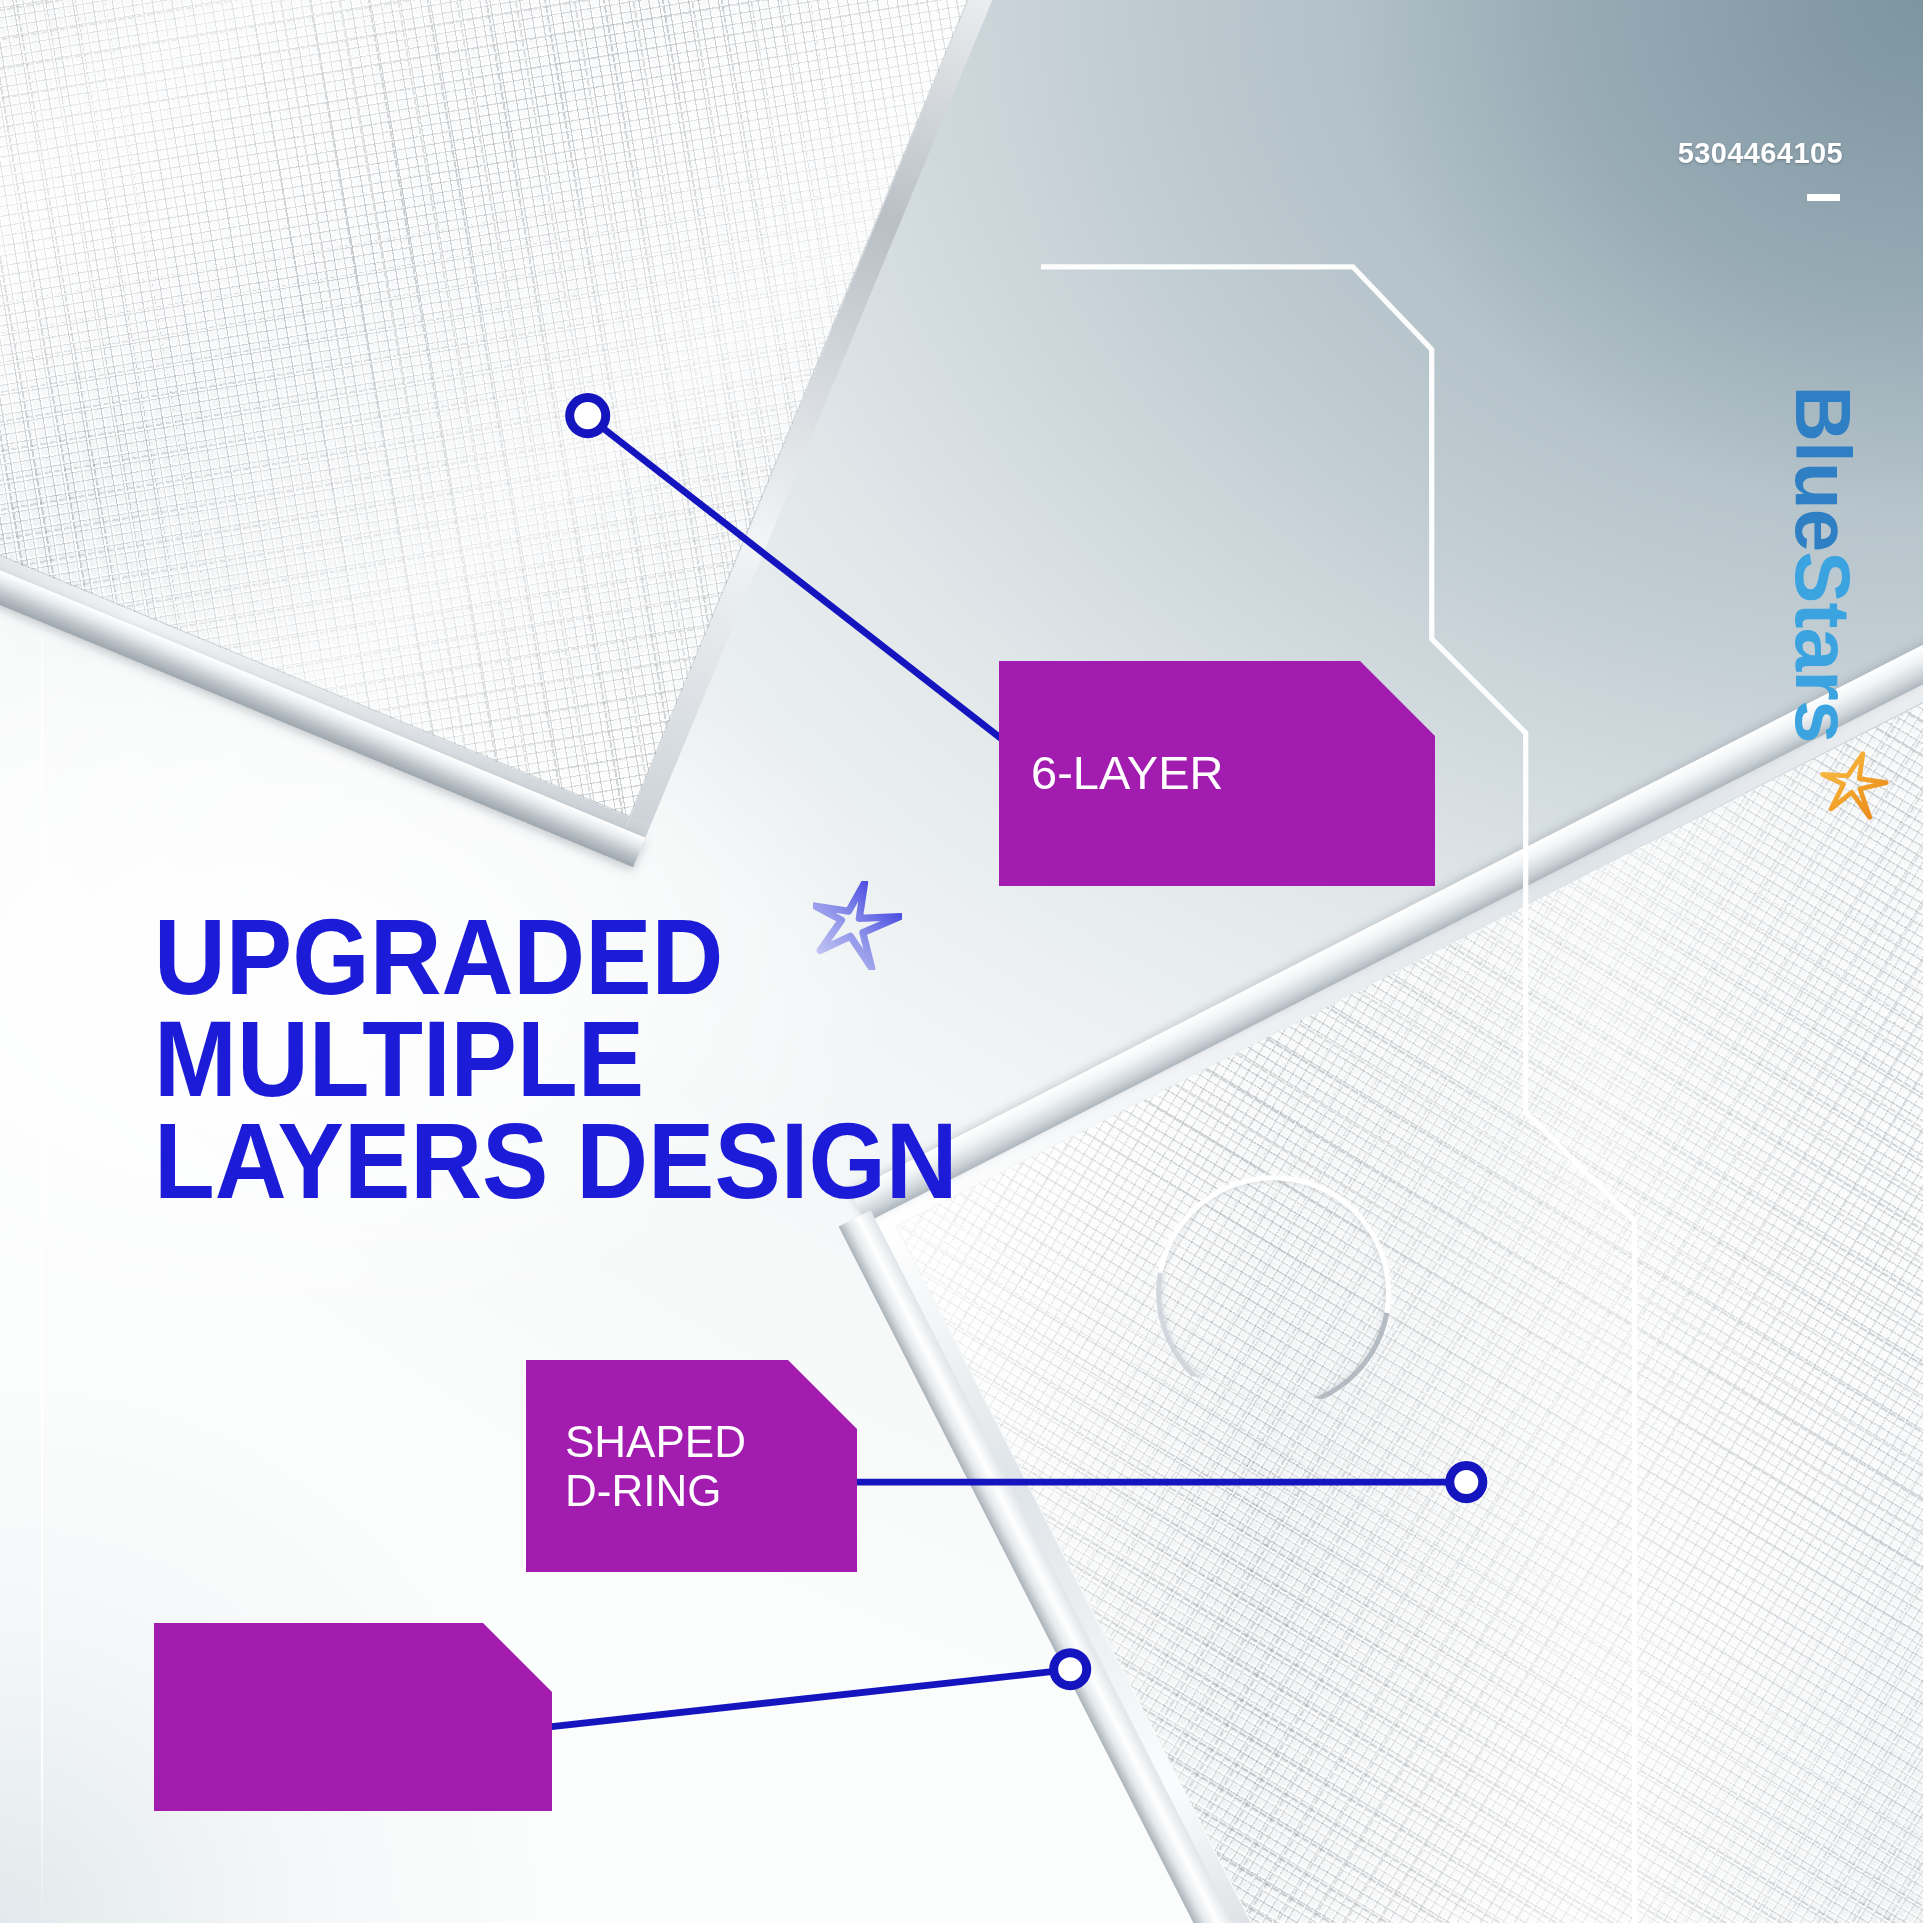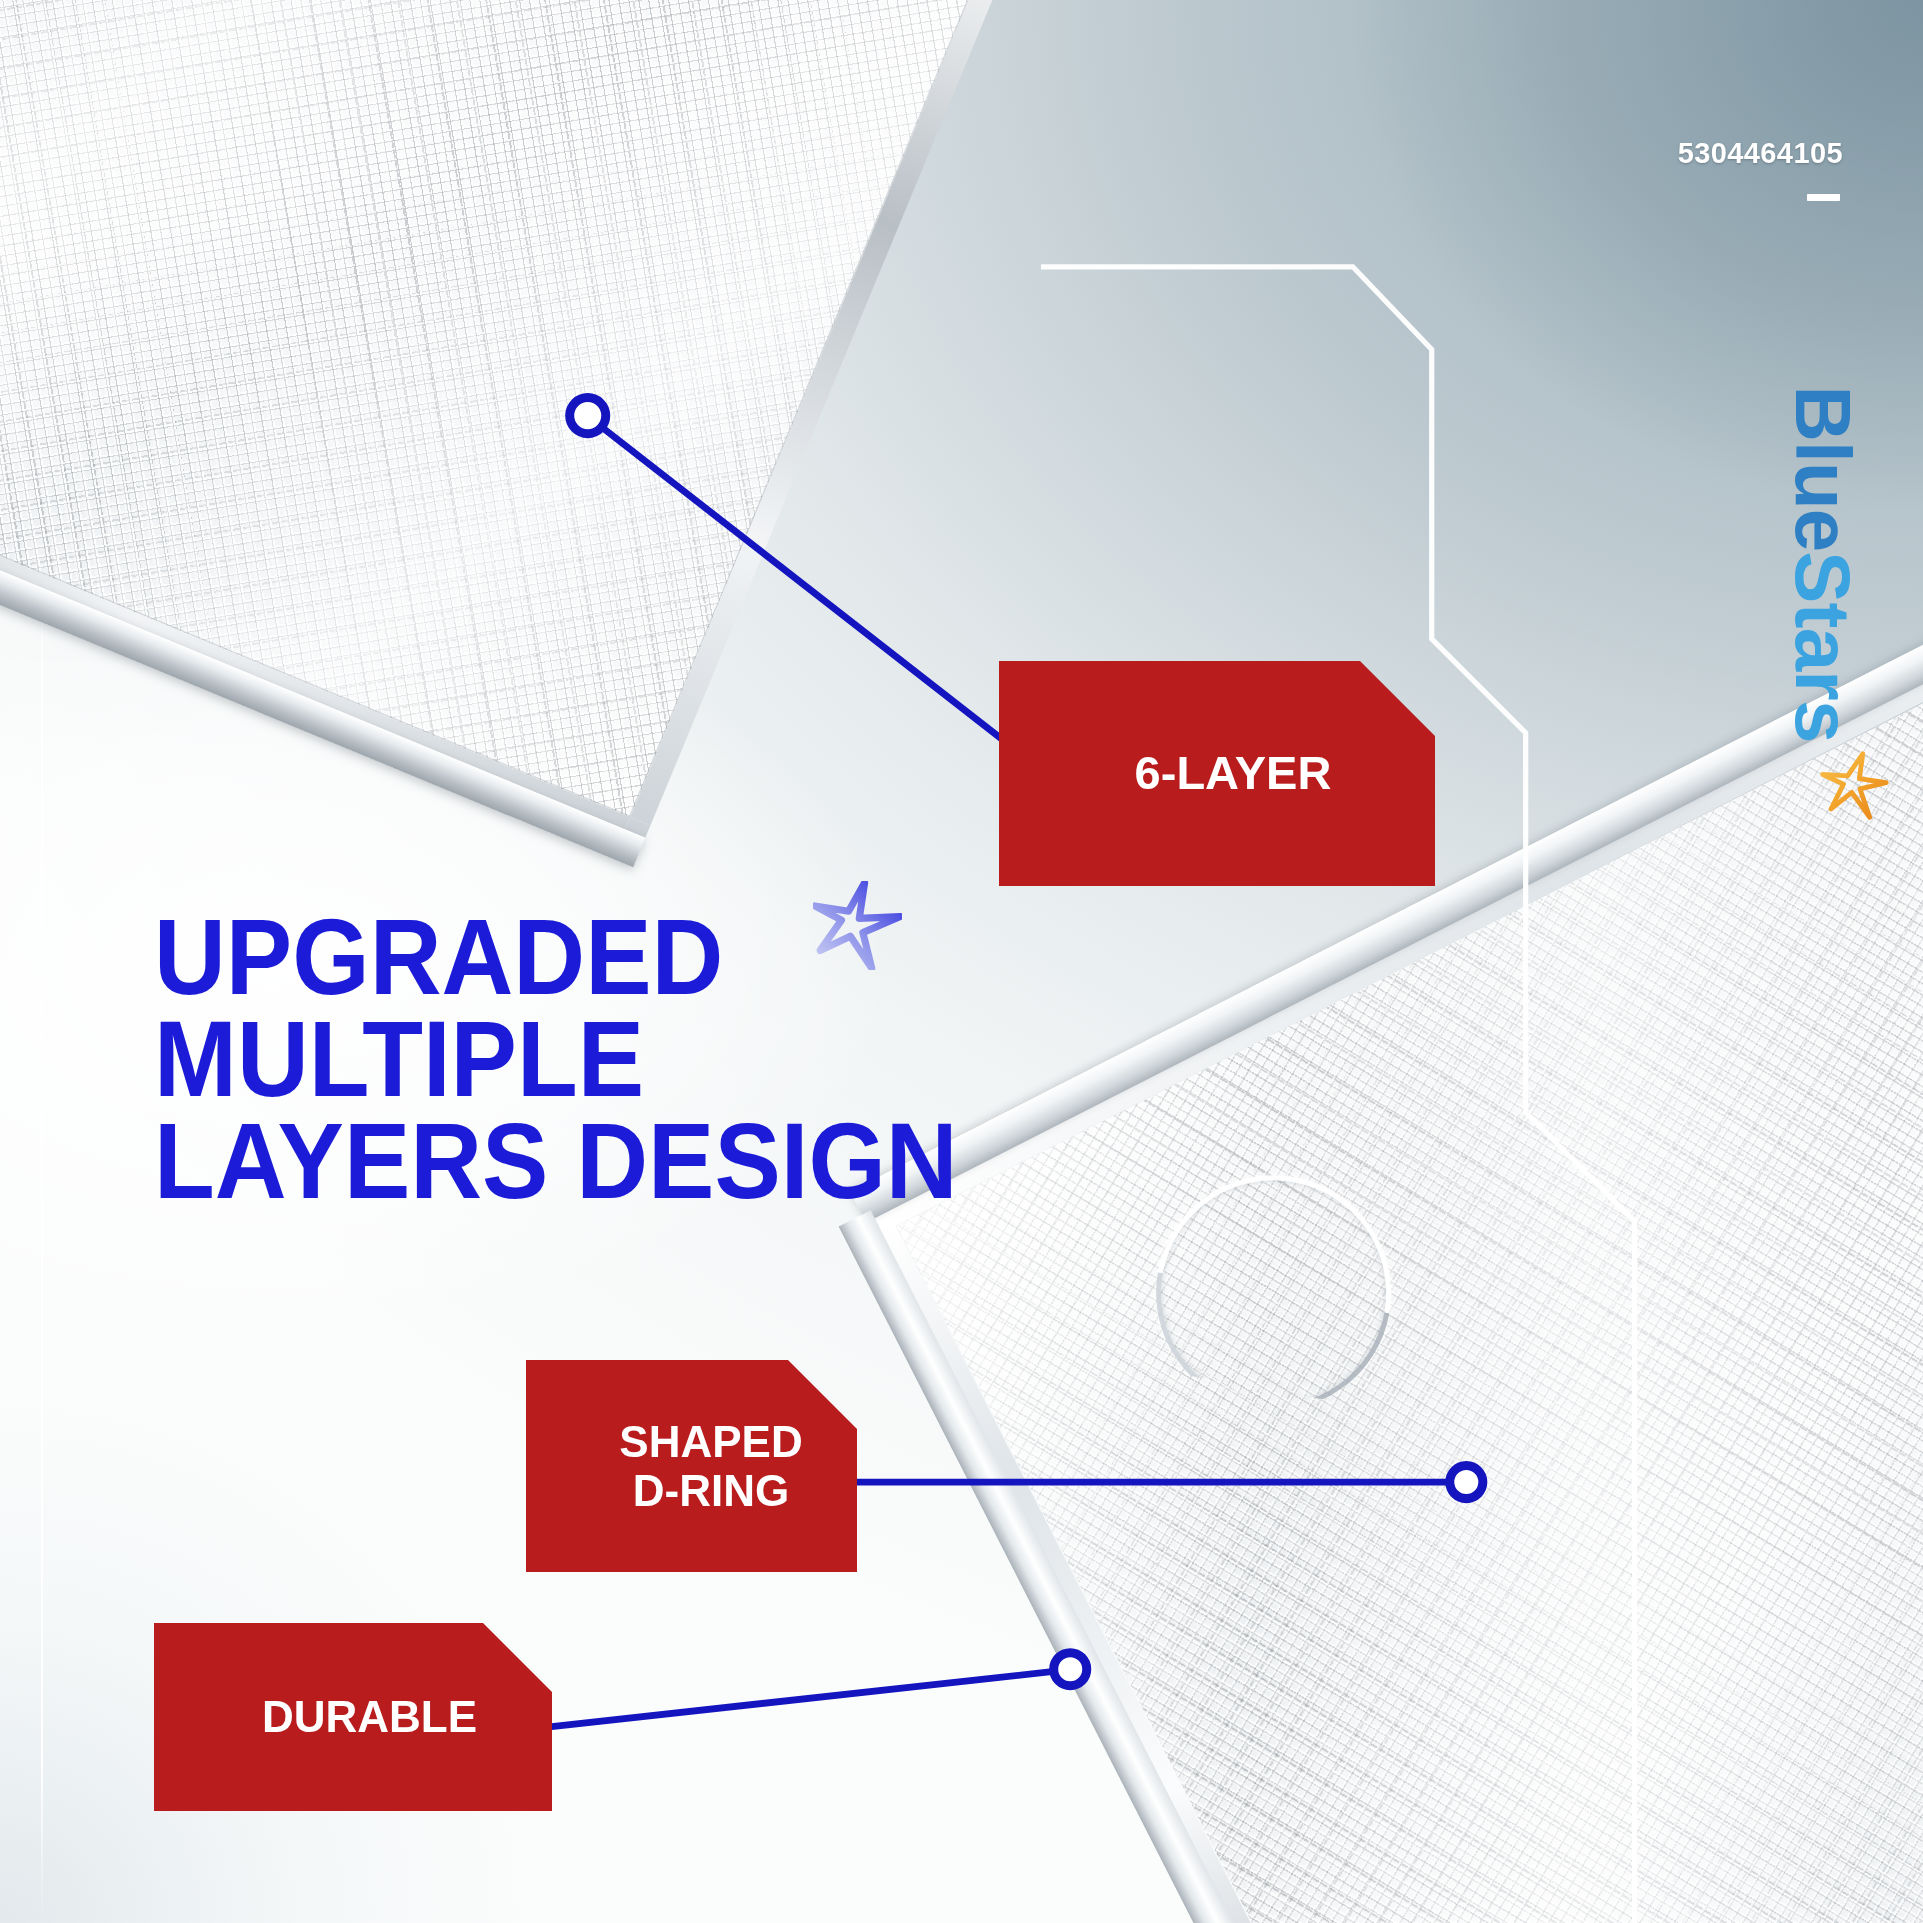--- a/index.html
+++ b/index.html
@@ -164,27 +164,26 @@
     transform-origin:0 0;
   }
   #headline .ln{display:block;white-space:nowrap;}
   #headline-star{
     position:absolute;left:813px;top:881px;width:89px;height:89px;
   }
 
   
   .badge{
     position:absolute;
-    background:#b91c1c;
+    background:#a21caf;
     color:#ffffff;
-    font-weight:bold;
+    font-weight:normal;
     line-height:1.12;
     display:flex;flex-direction:column;justify-content:center;
     box-sizing:border-box;
-    align-items:center;
   }
   .badge .bl{display:block;white-space:nowrap;}
 
   #badge-mesh{
     left:999px;top:661px;width:436px;height:225px;
     padding:0 0 0 32px;
     font-size:47px;
     clip-path:polygon(0 0, calc(100% - 75px) 0, 100% 75px, 100% 100%, 0 100%);
   }
   #badge-dring{
@@ -289,17 +288,16 @@
   <div class="badge" id="badge-mesh">
     <span class="bl">6-LAYER</span>
   </div>
 
   <div class="badge" id="badge-dring">
     <span class="bl">SHAPED</span>
     <span class="bl">D-RING</span>
   </div>
 
   <div class="badge" id="badge-alum">
-    <span class="bl">DURABLE</span>
   </div>
 
 </div>
 
 
 </body></html>

